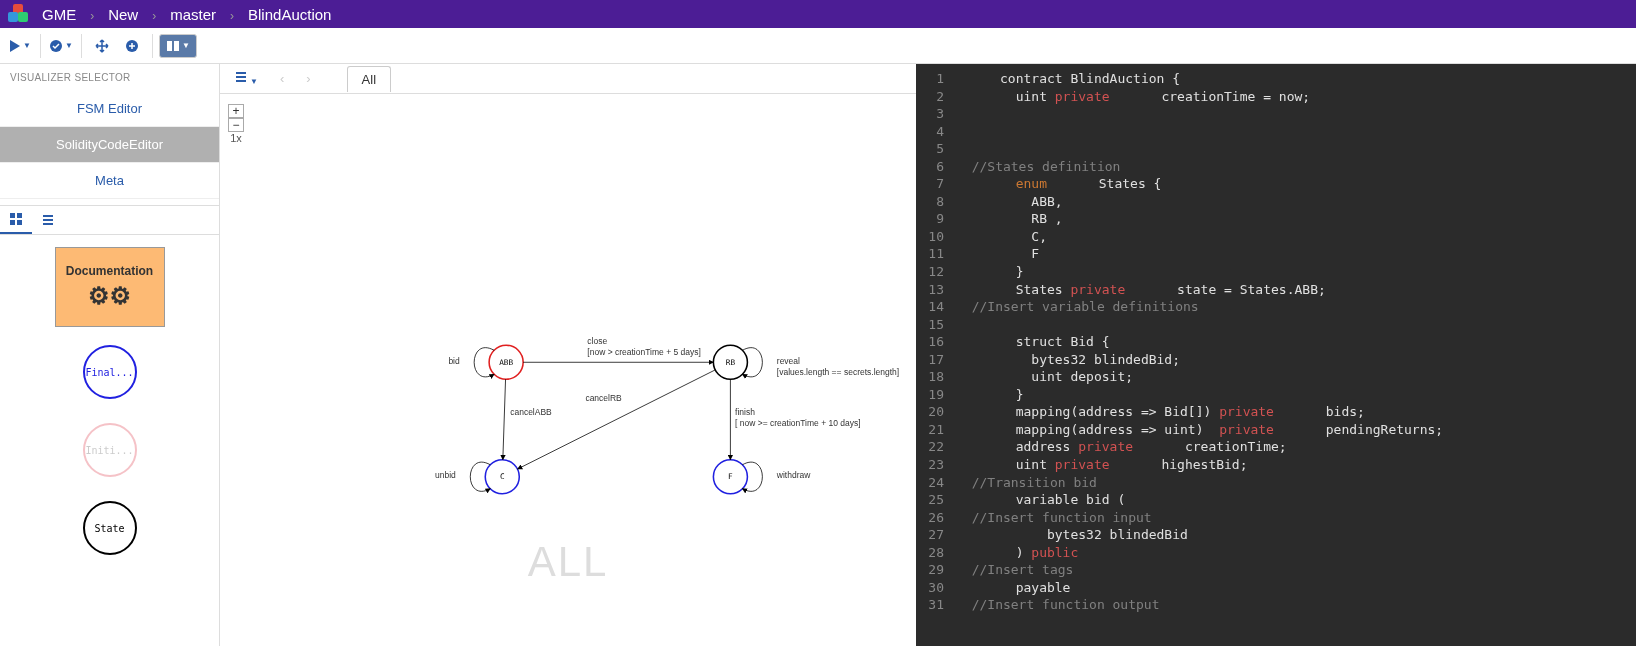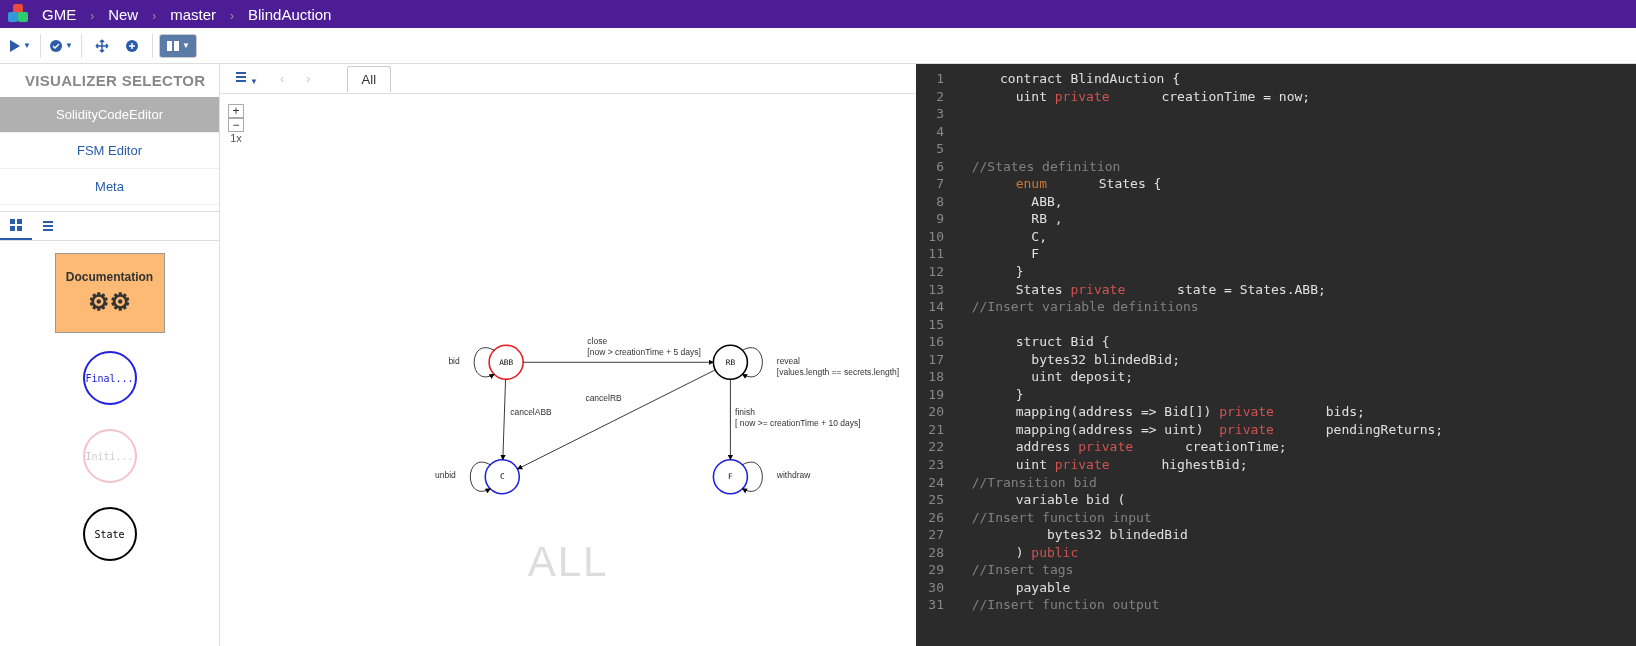--- a/index.html
+++ b/index.html
@@ -18,21 +18,21 @@
 .tb-sep { width: 1px; height: 24px; background: #ddd; margin: 0 4px; }
 .tb-group { display: flex; align-items: center; border: 1px solid #ccc; border-radius: 3px; background: #fff; }
 .tb-group.active { background: #5a7aa8; color: #fff; }
 .caret-sm { font-size: 8px; margin-left: 2px; }
 
 
 .main { display: flex; height: calc(100% - 64px); }
 
 
 .left { width: 220px; border-right: 1px solid #ddd; background: #fff; display: flex; flex-direction: column; }
-.viz-header { font-size: 15px; color: #888; padding: 8px 10px; font-weight: 700; letter-spacing: 0.3px; margin-left: 15px; }
+.viz-header { font-size: 10px; color: #888; padding: 8px 10px; font-weight: 400; letter-spacing: 0.3px; }
 .viz-item { padding: 10px 0; text-align: center; color: #2a5caa; cursor: pointer; border-bottom: 1px solid #eee; font-size: 13px; }
 .viz-item.active { background: #b0b0b0; color: #fff; }
 .panel-tabs { display: flex; border-top: 1px solid #ddd; border-bottom: 1px solid #ddd; margin-top: 6px; }
 .panel-tab { width: 32px; height: 28px; display: flex; align-items: center; justify-content: center; cursor: pointer; color: #2a5caa; }
 .panel-tab.active { border-bottom: 2px solid #2a5caa; }
 .palette { flex: 1; padding: 12px; overflow-y: auto; display: flex; flex-direction: column; align-items: center; gap: 18px; }
 .doc-box { width: 110px; height: 80px; border: 1px solid #999; background: #fdba74; display: flex; flex-direction: column; align-items: center; justify-content: center; font-size: 12px; font-weight: 600; cursor: pointer; }
 .doc-gears { font-size: 24px; margin-top: 4px; }
 .pal-circle { width: 54px; height: 54px; border-radius: 50%; display: flex; align-items: center; justify-content: center; font-size: 10px; cursor: pointer; font-family: monospace; }
 .pal-circle.blue { border: 2px solid #2020e0; color: #2020e0; }
@@ -110,22 +110,22 @@
       </svg>
       <span class="caret-sm" style="color:#fff;">▼</span>
   </div>
 </div>
 
 <div class="main">
 
   <div class="left">
     <div class="viz-header">VISUALIZER SELECTOR</div>
     <div id="viz-list">
+        <div class="viz-item">FSM Editor</div>
         <div class="viz-item active">SolidityCodeEditor</div>
-        <div class="viz-item">FSM Editor</div>
         <div class="viz-item">Meta</div>
       </div>
     <div class="panel-tabs">
       <div class="panel-tab active">
         <svg width="14" height="14" viewBox="0 0 14 14" fill="#2a5caa">
             <rect x="1" y="1" width="5" height="5"></rect>
             <rect x="8" y="1" width="5" height="5"></rect>
             <rect x="1" y="8" width="5" height="5"></rect>
             <rect x="8" y="8" width="5" height="5"></rect>
           </svg>

